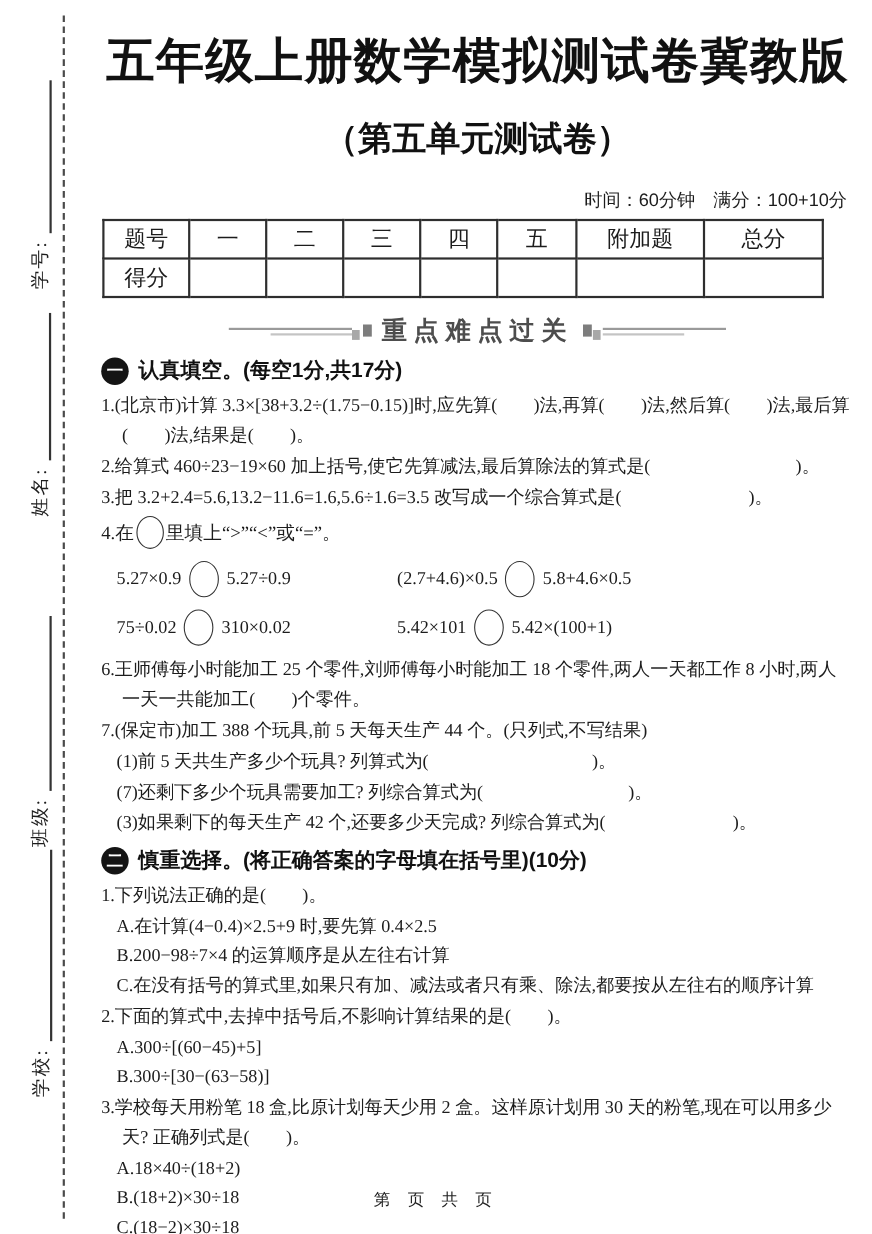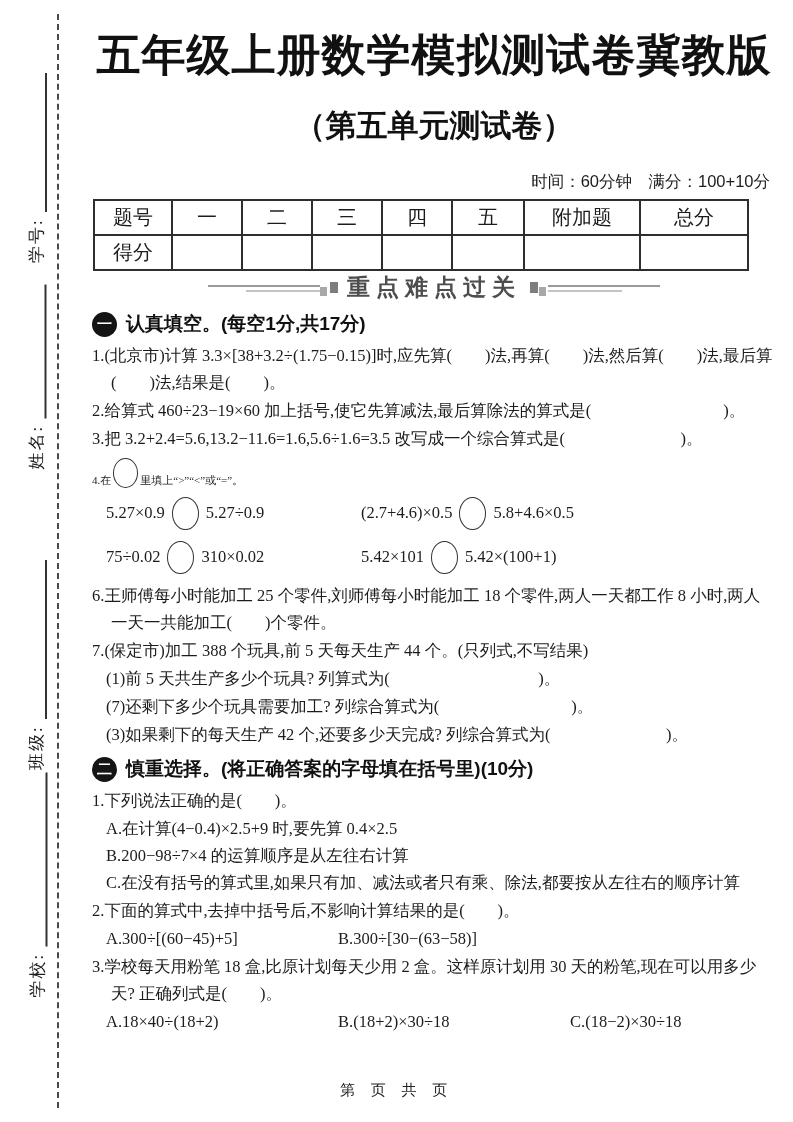--- a/index.html
+++ b/index.html
@@ -21,45 +21,45 @@
   .subtitle {
     margin:20px 0 0; text-align:center; font-size:31px; font-weight:bold;
     font-family:"Liberation Sans","DejaVu Sans",sans-serif; color:#111;
   }
   .info { text-align:right; font-size:16.5px; margin:24px 6px 6px 0;
     font-family:"Liberation Sans","DejaVu Sans",sans-serif; }
   
   .score-table { width:654px; border-collapse:collapse; table-layout:fixed; margin:2px 0 0 1px; }
   .score-table td { border:2px solid #2e2e2e; height:33px; text-align:center; font-size:20px; padding:0; }
   
-  .banner { display:flex; align-items:center; justify-content:center; margin:1px 0 8px; }
+  .banner { display:flex; align-items:center; justify-content:center; margin:14px 0 8px; }
   .banner-text { font-family:"Liberation Sans","DejaVu Sans",sans-serif; font-weight:bold;
     font-size:23px; color:#4d4d4d; letter-spacing:6px; margin:0 8px; }
   .b-deco { position:relative; width:112px; height:12px; }
   .b-deco .l1 { position:absolute; top:3px; left:0; right:0; height:2px; background:#9a9a9a; }
   .b-deco .l2 { position:absolute; top:8px; left:34%; right:0; height:2px; background:#c4c4c4; }
   .b-deco.mir { transform:scaleX(-1); }
   .b-sq1 { width:8px; height:11px; background:#7d7d7d; margin:0 1px; }
   .b-sq2 { width:7px; height:9px; background:#a8a8a8; transform:translateY(4px); margin-right:2px; }
   
   .sec-h { display:flex; align-items:center; gap:9px; margin:8px 0 5px;
     font-family:"Liberation Sans","DejaVu Sans",sans-serif; font-weight:bold; font-size:19px; color:#111; }
   .sec-icon { flex:0 0 auto; width:25px; height:25px; border-radius:50%; background:#141414; color:#fff;
     display:flex; align-items:center; justify-content:center; font-size:15px; font-weight:bold; }
   .q { font-size:16.5px; line-height:27px; margin:1px 0; padding-left:19px; text-indent:-19px; }
   .sub { font-size:16.5px; line-height:27px; margin:1px 0 1px 14px; }
   .opt { font-size:16.5px; line-height:27px; margin:0 0 0 14px; }
-  .opt-row { display:flex; margin-left:14px; font-size:16.5px; line-height:27px; }
+  .opt-row { display:flex; margin-left:14px; font-size:16.5px; line-height:27px;flex-direction:column; }
   .opt-row .c1 { width:232px; } .opt-row .c2 { width:232px; } .opt-row .c3 { flex:1; }
   .cmp-row { display:flex; align-items:center; margin:6px 0 6px 14px; font-size:16.5px; height:38px; }
   .cmp-row .g1 { width:255px; display:flex; align-items:center; }
   .cmp-row .g2 { display:flex; align-items:center; }
   .cmp-circle { display:inline-block; width:25px; height:31px; border:1.6px solid #333;
     border-radius:50%; margin:0 7px; flex:0 0 auto; }
-  .q4-line { display:flex; align-items:flex-end; font-size:11px; height:34px; margin:2px 0; }
+  .q4-line { display:flex; align-items:center; font-size:17px; height:34px; margin:2px 0; }
   .q4-circle { display:inline-block; width:23px; height:28px; border:1.6px solid #333; border-radius:50%; margin:0 2px; }
   
   .footer { position:absolute; bottom:22px; left:0; width:100%; text-align:center;
     font-size:15px; letter-spacing:6px; color:#222; }
 </style>
 </head>
 <body>
 
 <div class="page">
 

